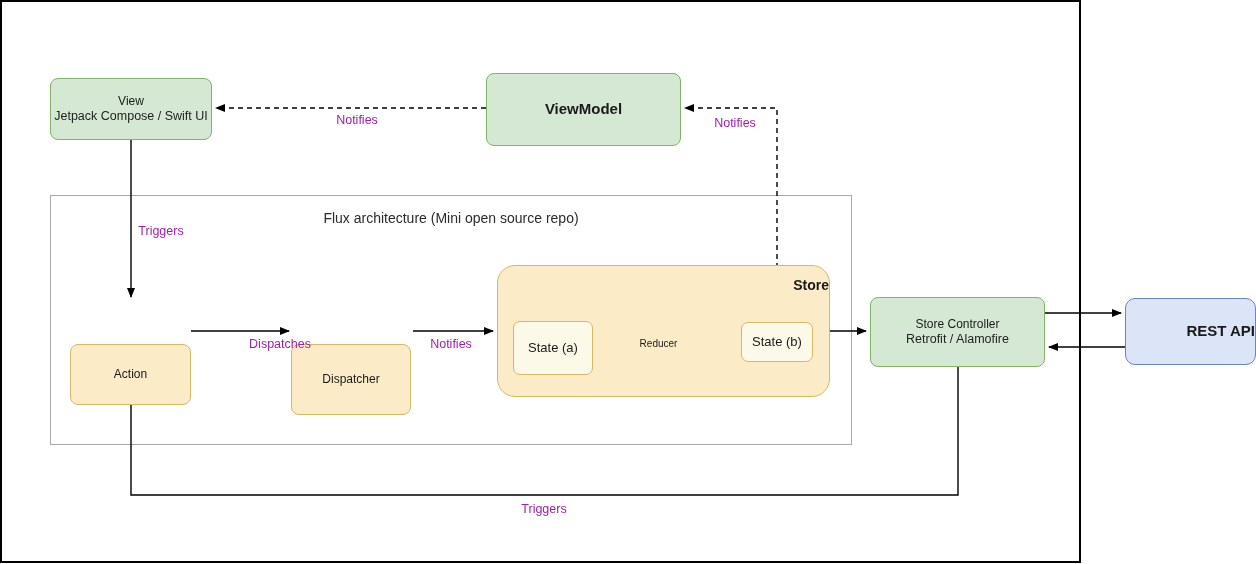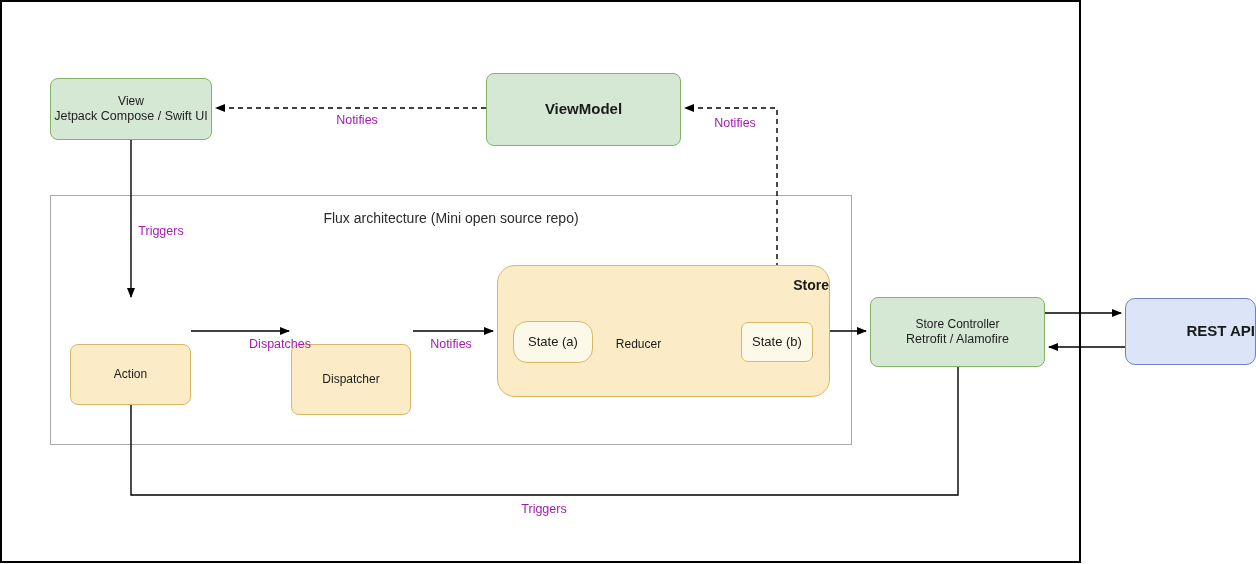--- a/index.html
+++ b/index.html
@@ -32,25 +32,25 @@
     border:1px solid var(--container-border,#a9a9a9);box-sizing:border-box;background:transparent;
   }
   #flux-title{position:absolute;left:0;top:14px;width:100%;text-align:center;font-size:14px;color:#2b2b2b;}
   #node-action{left:70px;top:300px;width:121px;height:61px;}
   #node-dispatcher{left:291px;top:300px;width:120px;height:71px;}
   #node-store{
     position:absolute;left:497px;top:265px;width:333px;height:132px;box-sizing:border-box;
     background:var(--yellow-fill,#fbecc7);border:1px solid var(--yellow-border,#d8b865);border-radius:18px;
   }
   #store-title{position:absolute;left:0;top:11px;width:100%;text-align:right;font-weight:bold;font-size:14px;}
-  #node-state-a{left:513px;top:321px;width:80px;height:42px;border-radius:14px;font-size:13px;}
+  #node-state-a{left:513px;top:321px;width:80px;height:54px;border-radius:7px;font-size:13px;}
   #node-state-b{left:741px;top:322px;width:72px;height:40px;border-radius:7px;font-size:13px;text-align:center;}
   #node-reducer-label{
-    position:absolute;left:595px;top:304px;width:87px;height:79px;
-    display:flex;align-items:center;justify-content:center;font-size:12px;
+    position:absolute;left:615px;top:304px;width:87px;height:79px;
+    display:flex;align-items:center;justify-content:center;font-size:10px;
   }
   #node-store-controller{left:870px;top:297px;width:175px;height:70px;}
   #node-rest-api{left:1125px;top:298px;width:131px;height:67px;align-items:flex-end;}
 
   .edge-label{
     position:absolute;transform:translate(-50%,-50%);
     font-size:12.5px;color:#a21caf;white-space:nowrap;
   }
   #lbl-triggers-view{left:161px;top:231px;}
   #lbl-notifies-vm-view{left:357px;top:120px;}

